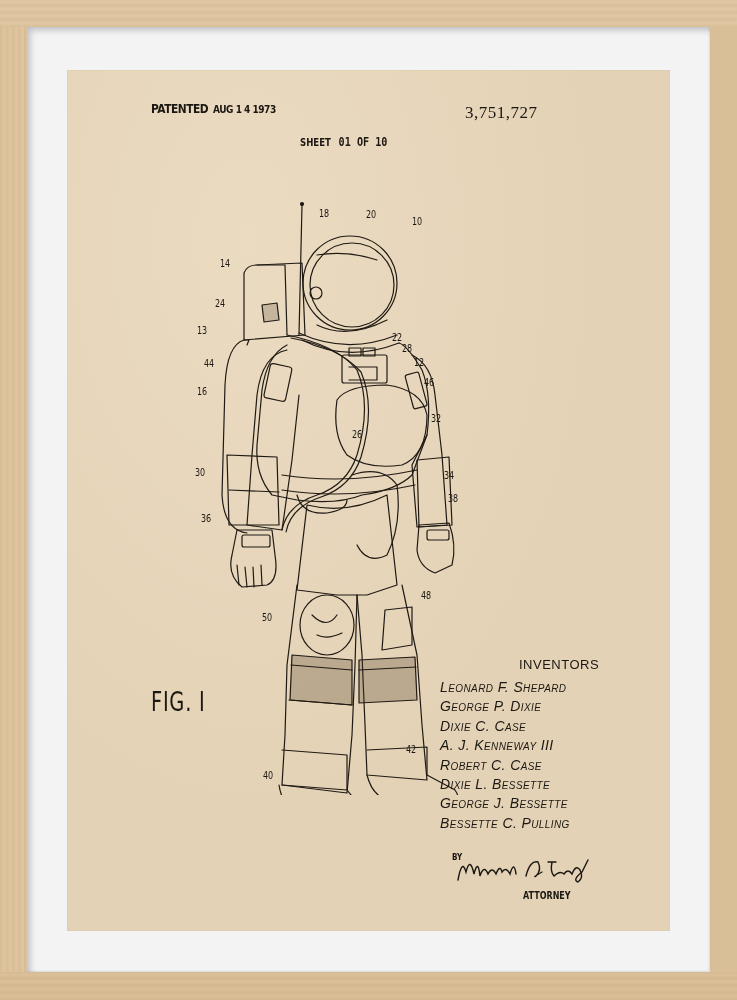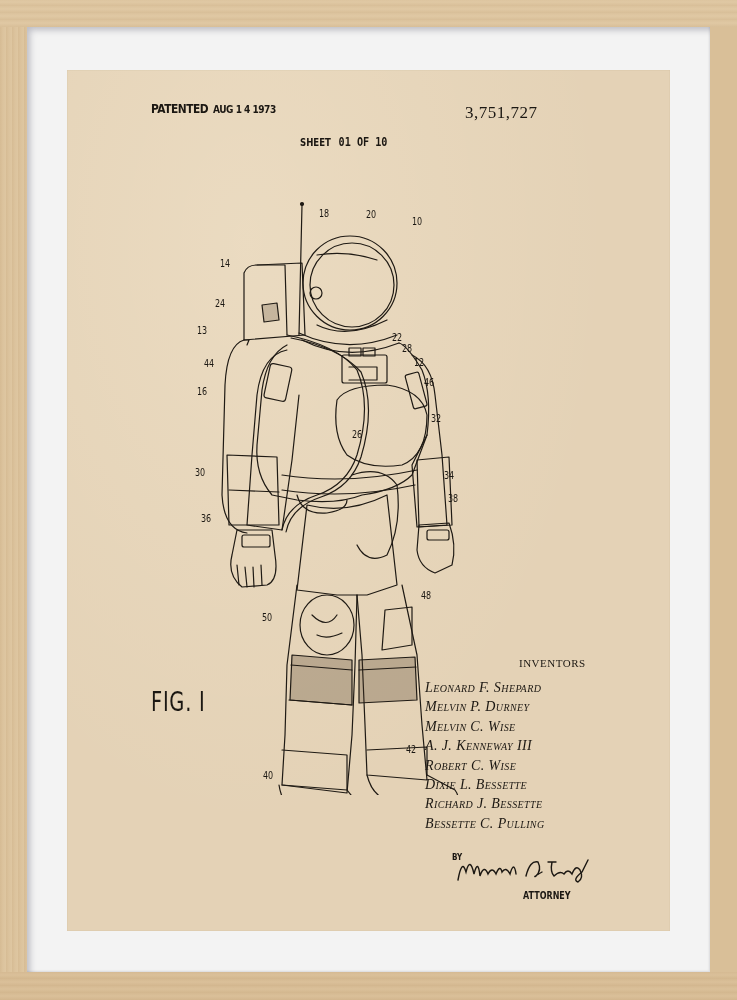--- a/index.html
+++ b/index.html
@@ -31,22 +31,22 @@
     box-shadow: inset 0 0 1px rgba(120,100,70,0.4);
     color: #1b1712;
   }
   .txt { position: absolute; white-space: nowrap; }
   .patented { left: 84px; top: 31px; font-family: "DejaVu Sans", sans-serif; font-weight: bold; font-size: 13px; letter-spacing: -0.6px; transform: scaleX(0.82); transform-origin: left; }
   .patented .date { font-size: 11px; font-weight: bold; margin-left: 2px; }
   .patent-no { left: 398px; top: 33px; font-family: Liberation Serif, serif; font-size: 17px; letter-spacing: 0.5px; }
   .sheet { left: 233px; top: 64px; font-family: "DejaVu Sans", sans-serif; font-size: 11px; font-weight: bold; transform: scaleX(0.78); transform-origin: left; }
   .sheet .num { font-family: "DejaVu Sans Mono", monospace; font-size: 13px; margin-left: 6px; }
   .fig { left: 84px; top: 616px; font-family: "DejaVu Sans", sans-serif; font-size: 27px; transform: scaleX(0.72); transform-origin: left; letter-spacing: 1px; }
-  .inventors-label { left: 452px; top: 587px; font-family: Liberation Serif, serif; font-size: 11px; letter-spacing: 0.5px; }
-  .inventor-list { position: absolute; left: 358px; top: 608px; font-family: Liberation Serif, serif; font-style: italic; font-size: 14px; line-height: 19.4px; font-variant: small-caps; letter-spacing: 0.4px; }
+  .inventors-label { left: 452px; top: 587px; font-family: Liberation Sans, sans-serif; font-size: 13px; letter-spacing: 0.5px; }
+  .inventor-list { position: absolute; left: 373px; top: 608px; font-family: Liberation Sans, sans-serif; font-style: italic; font-size: 14px; line-height: 19.4px; font-variant: small-caps; letter-spacing: 0.4px; }
   .inventor-list div { white-space: nowrap; }
   .by { left: 385px; top: 782px; font-family: "DejaVu Sans", sans-serif; font-size: 9px; font-weight: bold; transform: scaleX(0.8); transform-origin: left; }
   .attorney { left: 456px; top: 820px; font-family: "DejaVu Sans", sans-serif; font-size: 10px; font-weight: bold; transform: scaleX(0.8); transform-origin: left; }
   .signature { position: absolute; left: 385px; top: 780px; }
   .drawing { position: absolute; left: 120px; top: 125px; }
   .ref { position: absolute; font-family: "DejaVu Sans", sans-serif; font-size: 10px; color: #1b1712; transform: scaleX(0.8); transform-origin: left; }
 </style>
 </head>
 <body>
 
@@ -170,26 +170,26 @@
     <span class="ref" style="left:354px;top:520px;">48</span>
     <span class="ref" style="left:195px;top:542px;">50</span>
     <span class="ref" style="left:339px;top:674px;">42</span>
     <span class="ref" style="left:196px;top:700px;">40</span>
 
     <div class="txt fig">FIG. I</div>
 
     <div class="txt inventors-label">INVENTORS</div>
     <div class="inventor-list">
       <div>Leonard F. Shepard</div>
-      <div>Melvin P. Durney</div>
-      <div>Melvin C. Wise</div>
+      <div>George P. Dixie</div>
+      <div>Dixie C. Case</div>
       <div>A. J. Kenneway III</div>
-      <div>Robert C. Wise</div>
+      <div>Robert C. Case</div>
       <div>Dixie L. Bessette</div>
-      <div>Richard J. Bessette</div>
+      <div>George J. Bessette</div>
       <div>Bessette C. Pulling</div>
     </div>
 
     <div class="txt by">BY</div>
     <svg class="signature" width="140" height="40" viewBox="0 0 140 40" fill="none" stroke="#1b1712" stroke-width="1.4" stroke-linecap="round">
       <path d="M6 30 Q10 8 14 22 Q18 6 22 24 Q26 8 28 26 Q32 14 36 24 Q40 16 44 24 Q48 14 50 22 Q54 16 58 24 Q62 10 64 24"></path>
       <path d="M74 26 Q78 10 86 12 Q90 20 84 26 Q80 28 90 22"></path>
       <path d="M96 12 L104 12 M100 12 Q98 22 102 26 Q108 20 112 24 Q116 18 120 24 Q124 14 128 20 Q132 28 126 32 Q120 30 130 22 Q134 14 136 10"></path>
     </svg>
     <div class="txt attorney">ATTORNEY</div>

